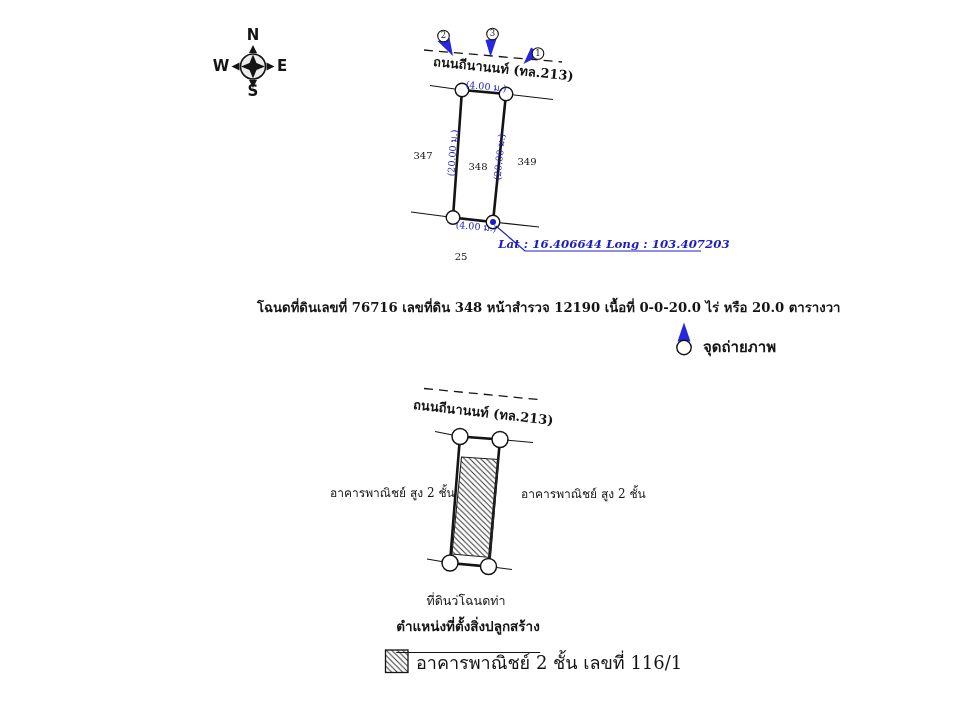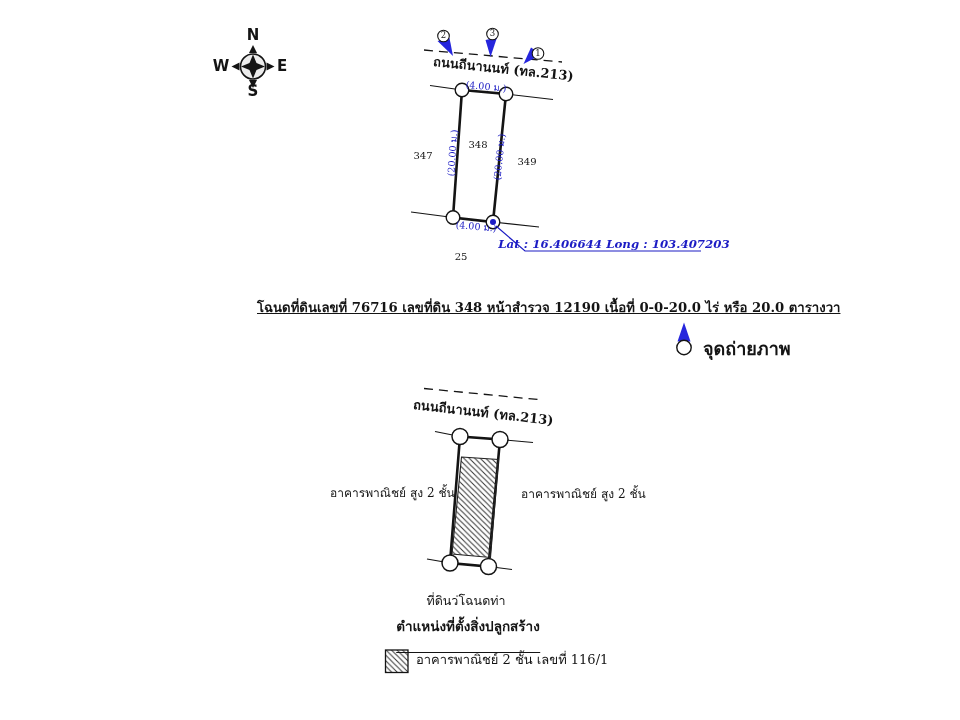--- a/index.html
+++ b/index.html
@@ -99,34 +99,34 @@
   <div class="txt ctr camnum" style="left:443.5px;top:36px;">2</div>
   <div class="txt ctr camnum" style="left:492.5px;top:34px;">3</div>
   <div class="txt ctr camnum" style="left:538px;top:53.5px;">1</div>
 
   <div class="txt dim" style="left:486px;top:87px;transform:translate(-50%,-50%) rotate(5deg);">(4.00 ม.)</div>
   <div class="txt dim" style="left:476px;top:226.5px;transform:translate(-50%,-50%) rotate(5deg);">(4.00 ม.)</div>
   <div class="txt dim" style="left:452.5px;top:152.5px;transform:translate(-50%,-50%) rotate(-86deg);">(20.00 ม.)</div>
   <div class="txt dim" style="left:500px;top:157px;transform:translate(-50%,-50%) rotate(-84deg);">(20.00 ม.)</div>
 
   <div class="txt ctr parcel" style="left:423px;top:154.5px;">347</div>
-  <div class="txt ctr parcel" style="left:478px;top:144px;">348</div>
+  <div class="txt ctr parcel" style="left:478px;top:166px;">348</div>
   <div class="txt ctr parcel" style="left:527px;top:161px;">349</div>
   <div class="txt ctr parcel" style="left:461px;top:256px;text-align:right;">25</div>
 
   <div class="txt ctr bold blue" style="left:614px;top:244px;font-size:11.8px;">Lat : 16.406644 Long : 103.407203</div>
 
-  <div class="txt" style="left:257px;top:301px;font-size:13.2px;font-weight:600;text-decoration:underline;">โฉนดที่ดินเลขที่ 76716 เลขที่ดิน 348 หน้าสำรวจ 12190  เนื้อที่ 0-0-20.0 ไร่ หรือ 20.0  ตารางวา</div>
+  <div class="txt" style="left:257px;top:301px;font-size:13.2px;font-weight:600;">โฉนดที่ดินเลขที่ 76716 เลขที่ดิน 348 หน้าสำรวจ 12190  เนื้อที่ 0-0-20.0 ไร่ หรือ 20.0  ตารางวา</div>
 
-  <div class="txt" style="left:703px;top:339px;font-size:18px;font-weight:600;">จุดถ่ายภาพ</div>
+  <div class="txt" style="left:703px;top:339px;font-size:15px;font-weight:600;">จุดถ่ายภาพ</div>
 
   <div class="txt bold" style="left:414px;top:398px;font-size:13px;transform:rotate(6.5deg);transform-origin:0 0;">ถนนถีนานนท์ (ทล.213)</div>
 
   <div class="txt" style="left:330px;top:487px;font-size:12px;">อาคารพาณิชย์ สูง 2 ชั้น</div>
   <div class="txt" style="left:521px;top:488px;font-size:12px;">อาคารพาณิชย์ สูง 2 ชั้น</div>
 
   <div class="txt ctr" style="left:466px;top:601px;font-size:12.5px;">ที่ดินว่โฉนดท่า</div>
 
   <div class="txt bold title-underline" style="left:468px;top:619px;font-size:13.5px;transform:translate(-50%,0);">ตำแหน่งที่ตั้งสิ่งปลูกสร้าง</div>
 
-  <div class="txt" style="left:416px;top:653px;font-size:13px;">อาคารพาณิชย์ 2 ชั้น เลขที่ 116/1</div>
+  <div class="txt" style="left:416px;top:653px;font-size:18px;">อาคารพาณิชย์ 2 ชั้น เลขที่ 116/1</div>
 
 </div>
 
 </body></html>

